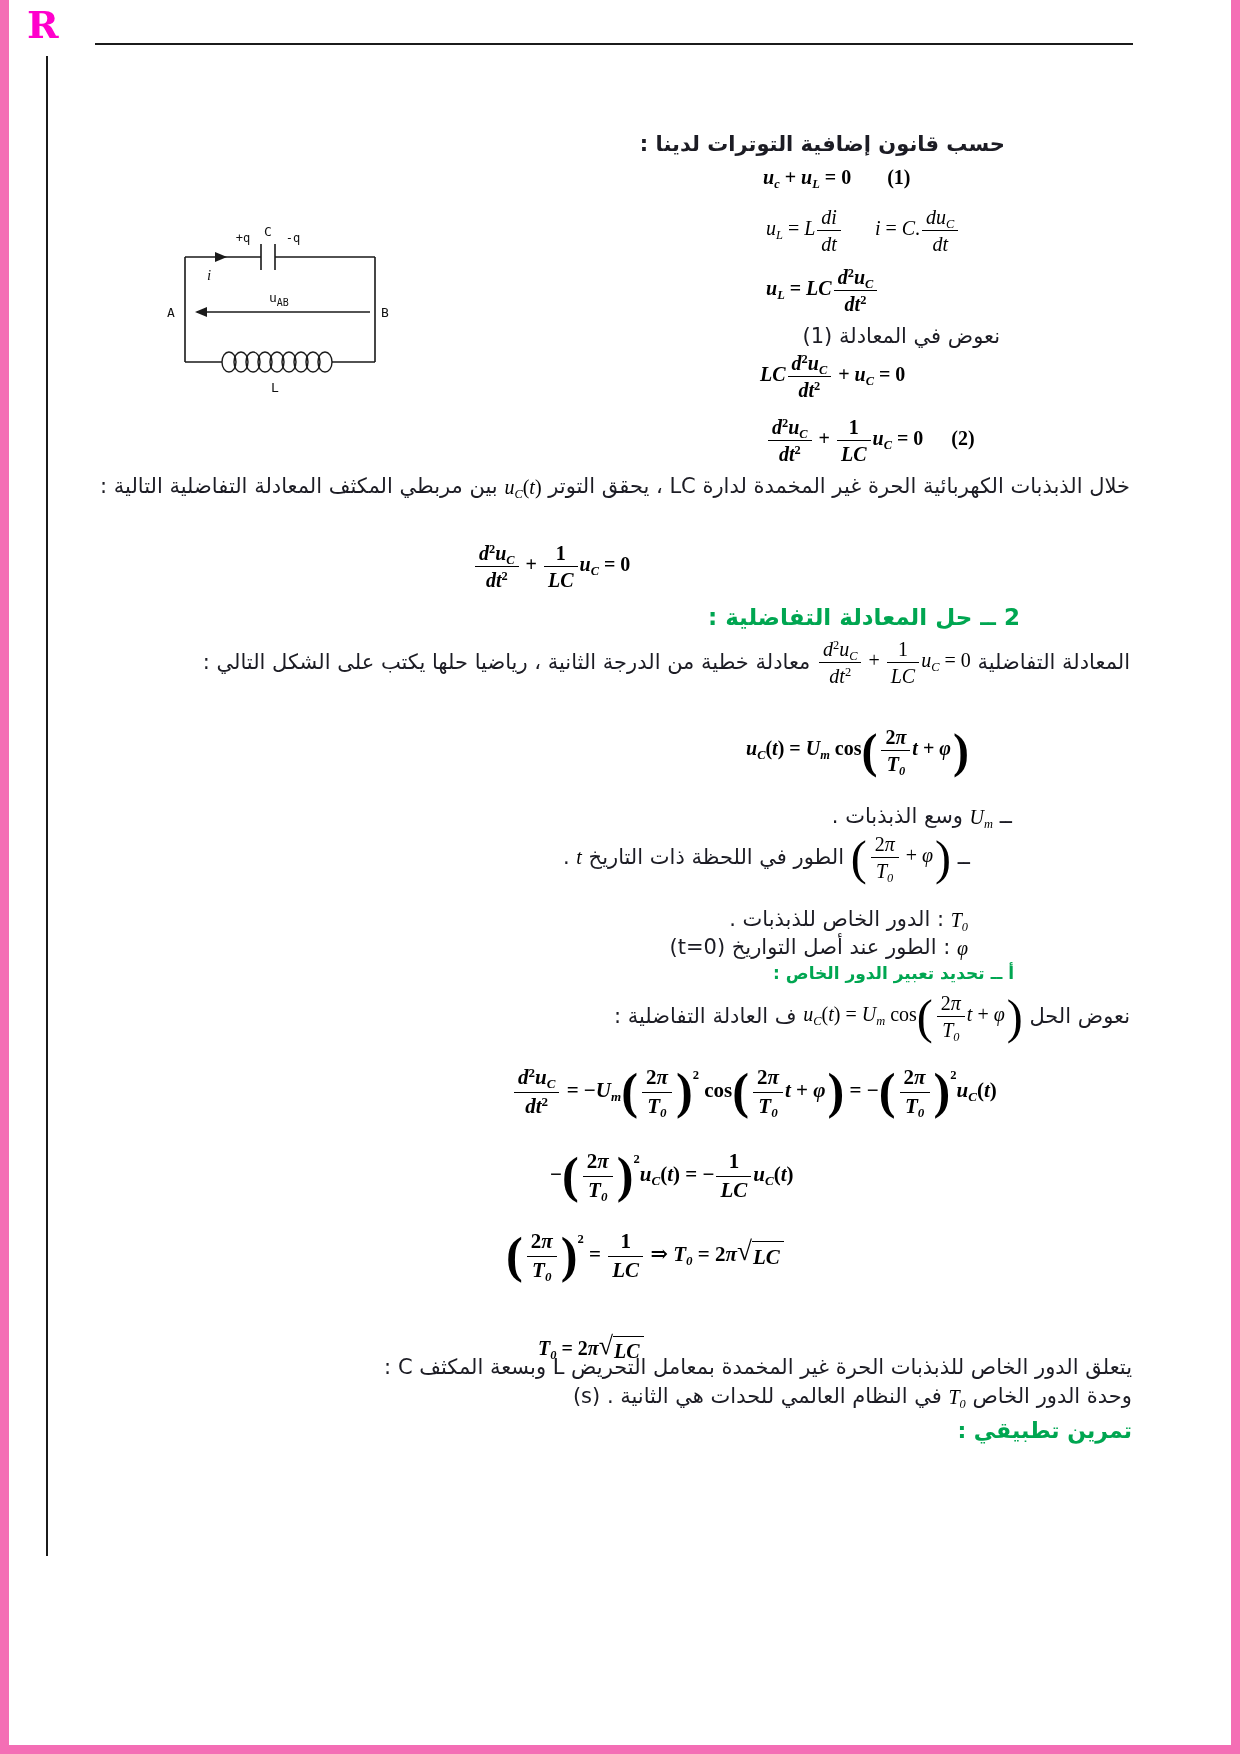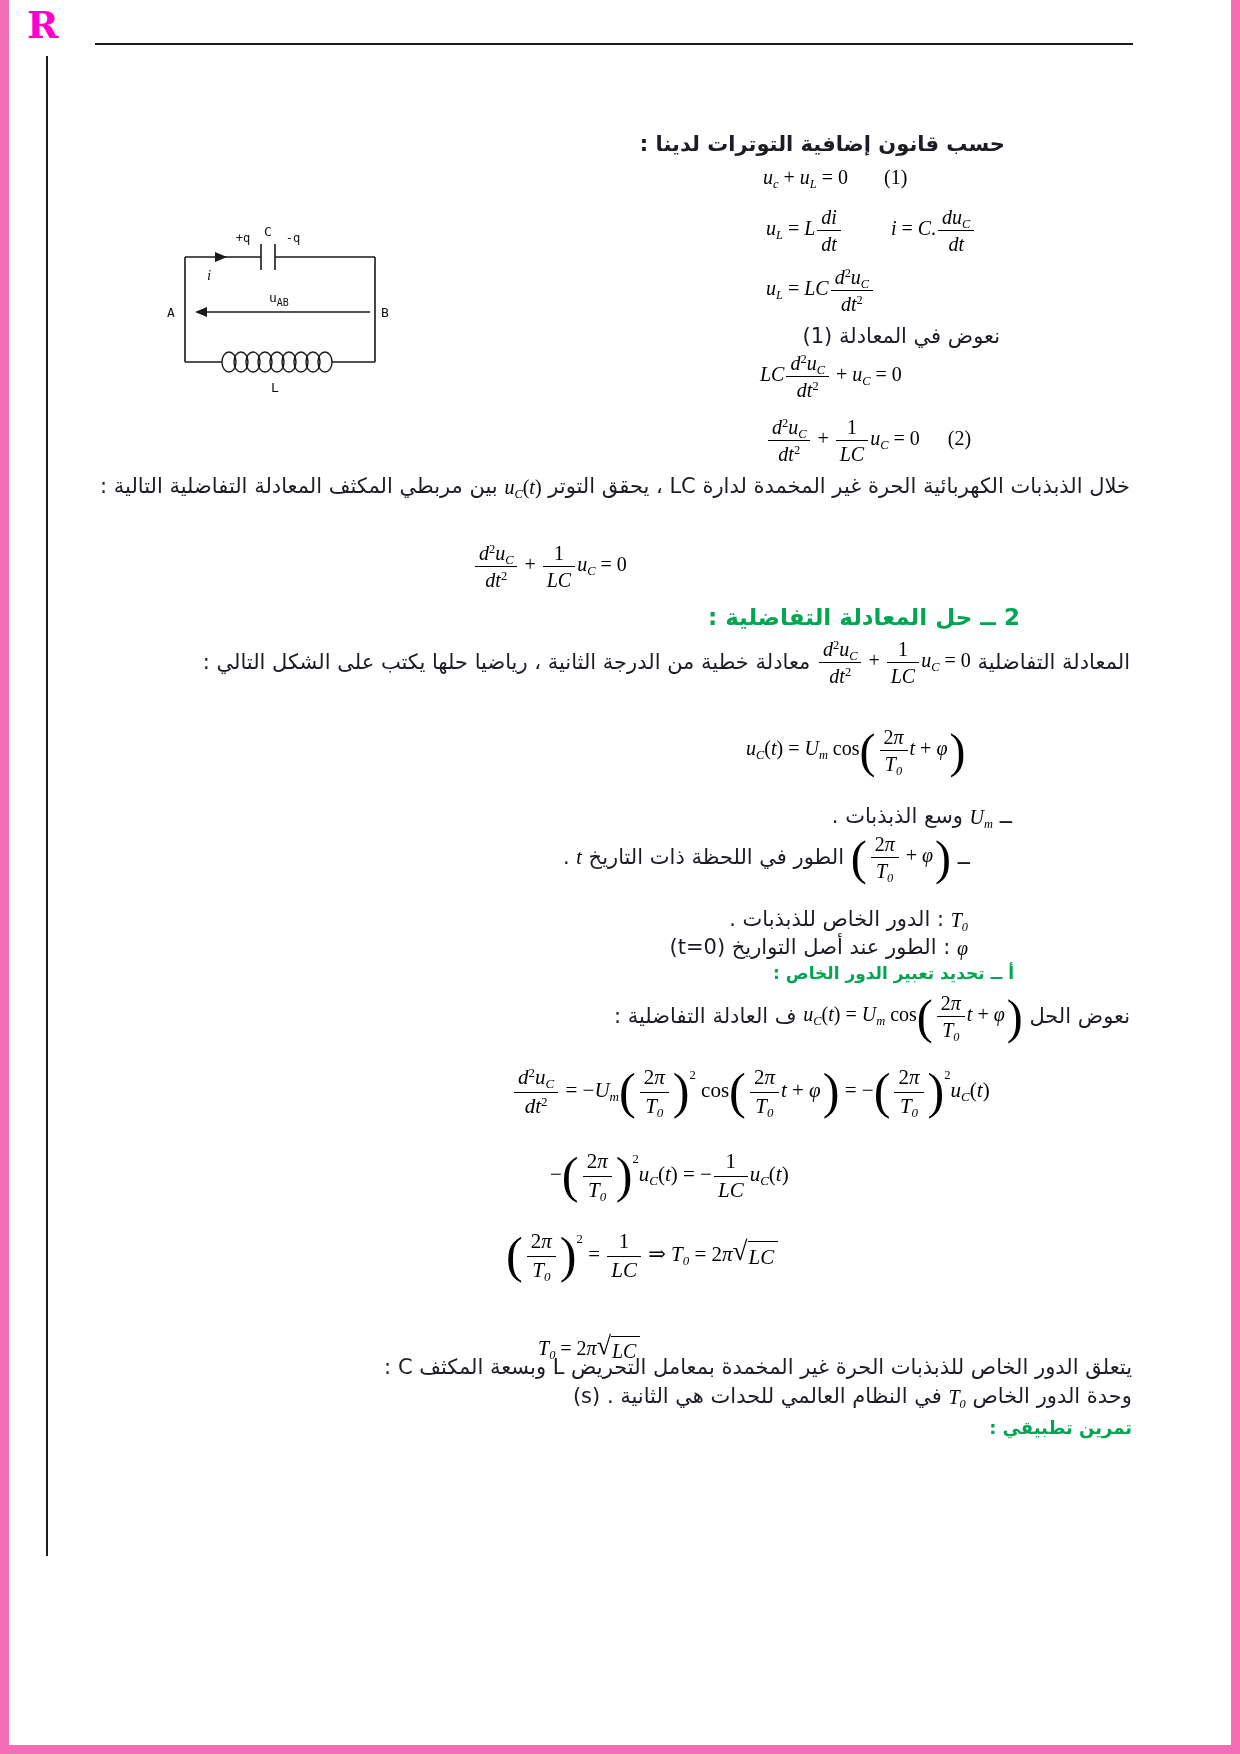--- a/index.html
+++ b/index.html
@@ -11,22 +11,22 @@
   .ltr{direction:ltr;unicode-bidi:isolate;}
   .pink{background:var(--pink,#f46eb5);}
   #border-left{left:0;top:0;width:9px;height:1754px;}
   #border-right{right:0;top:0;width:9px;height:1754px;}
   #border-bottom{left:0;bottom:0;width:1240px;height:9px;}
   #logo{left:27px;top:2px;font-family:"DejaVu Serif",serif;font-weight:bold;font-size:38px;color:var(--logo,#ff00cc);}
   #top-rule{left:95px;top:43px;width:1038px;border-top:2px solid #1b1b1b;}
   #left-rule{left:46px;top:56px;height:1500px;border-left:2px solid #1b1b1b;}
   .math{font-family:"Liberation Serif","DejaVu Serif",serif;direction:ltr;unicode-bidi:isolate;
         display:inline-block;color:#000;font-size:20px;line-height:1.25;white-space:nowrap;vertical-align:middle;}
-  .eq{position:absolute;}
-  .eqrow{display:flex;align-items:flex-end;gap:48px;}
+  .eq{position:absolute;font-weight:bold;}
+  .eqrow{display:flex;align-items:flex-end;gap:32px;}
   .mi{font-style:italic;}
   .mn{font-style:normal;}
   sub.mb{font-size:0.62em;font-style:italic;line-height:0;vertical-align:-0.3em;}
   sup.ms{font-size:0.62em;line-height:0;vertical-align:0.55em;}
   sup.msh{font-size:0.6em;line-height:0;vertical-align:1.45em;}
   .mf{display:inline-block;vertical-align:middle;text-align:center;margin:0 2px;}
   .mf .num{display:block;border-bottom:1.4px solid #000;padding:0 4px 2px;line-height:1.12;}
   .mf .den{display:block;padding:2px 4px 0;line-height:1.12;}
   .mp{display:inline-flex;align-items:center;vertical-align:middle;}
   .mp .pg{font-size:2.4em;line-height:0.9;font-style:normal;}
@@ -179,13 +179,13 @@
 
 <div class="math eq" style="top:1336px;left:496px;margin-left:42px;"><span class="mi">T</span><sub class="mb">0</sub><span class="mn"> = 2</span><span class="mi">π</span><span class="mq">
       <span class="rad">√</span>
       <span class="qi"><span class="mi">LC</span></span>
     </span></div>
 
 <div class="ar abs" style="top:1380px;right:108px;">
   <span>وحدة الدور الخاص </span><span class="math"><span class="mi">T</span><sub class="mb">0</sub></span><span> في النظام العالمي للحدات هي الثانية . </span><span class="ltr">(s)</span>
 </div>
 
-<div class="ar abs green" style="top:1414px;right:108px;font-size:18px;">تمرين تطبيقي :</div>
+<div class="ar abs green" style="top:1414px;right:108px;font-size:22px;">تمرين تطبيقي :</div>
 
 </body></html>

